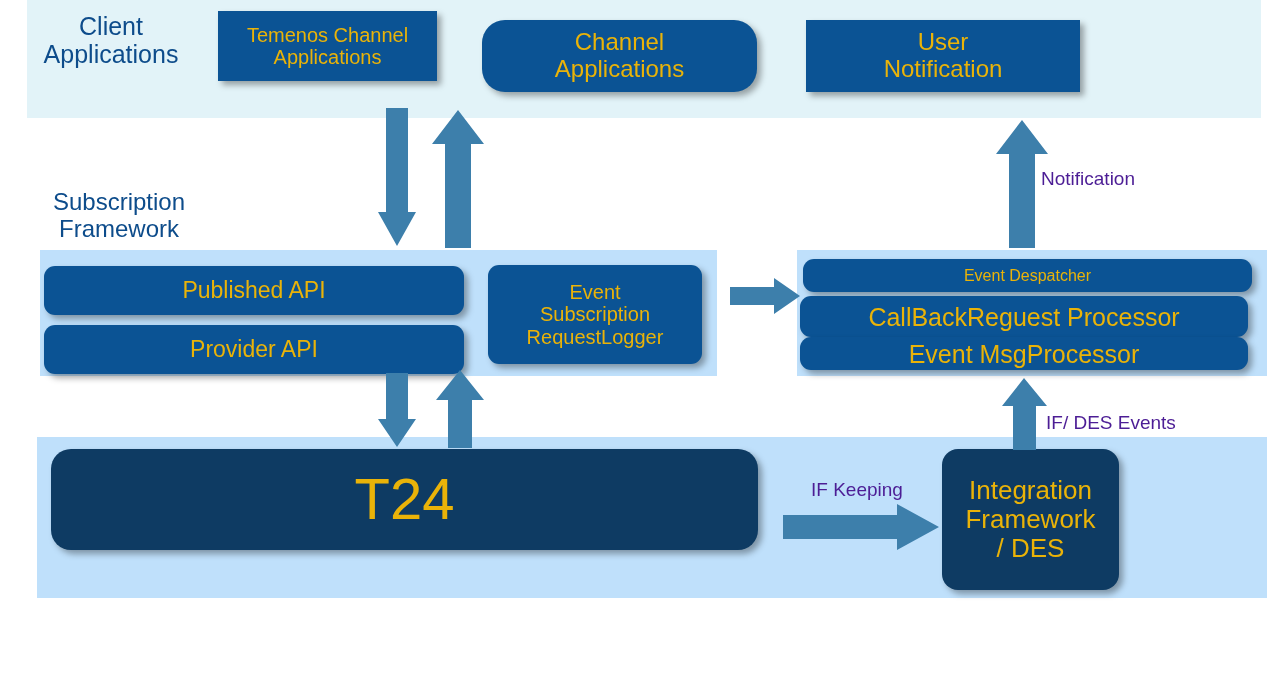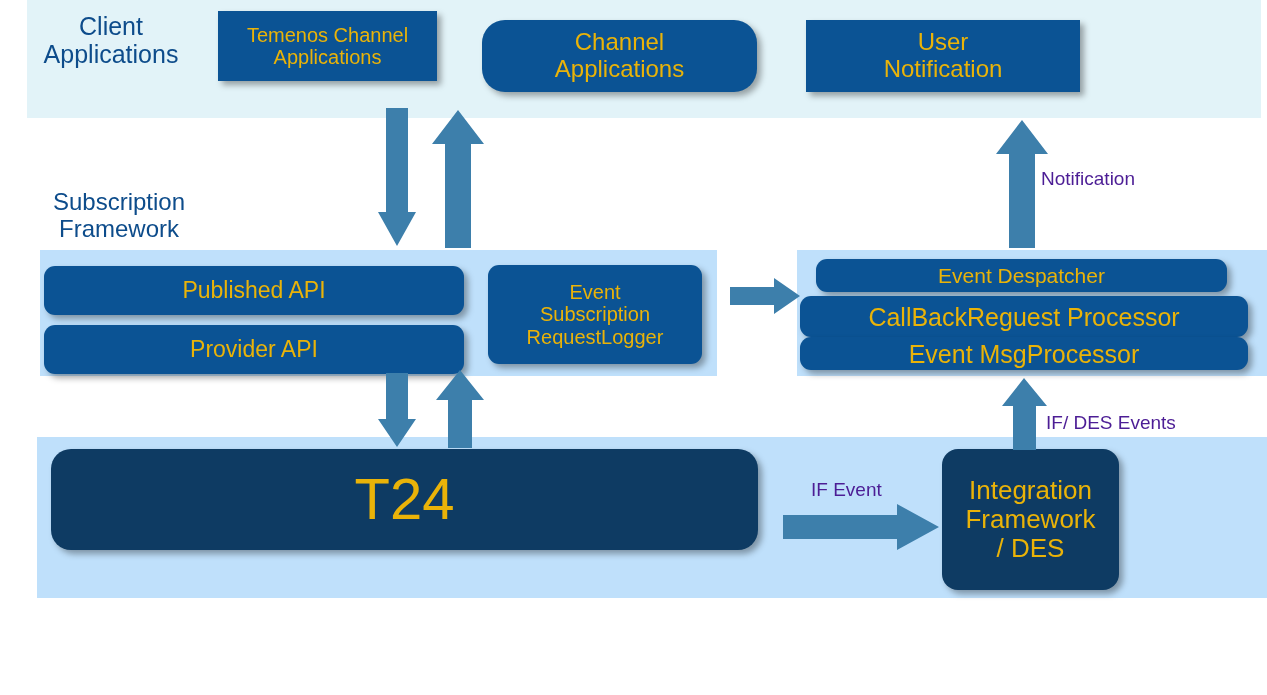--- a/index.html
+++ b/index.html
@@ -99,23 +99,22 @@
   #box-provider-api {
     left: 44px;  top: 325px; width: 420px; height: 49px;
     font-size: 23px;
   }
   #box-event-sub {
     left: 488px; top: 265px; width: 214px; height: 99px;
     font-size: 20px;
   }
 
   #box-despatcher {
-    left: 803px; top: 259px; width: 411px; height: 33px;
-    font-size: 21px;
-    margin-left: 13px;
+    left: 803px; top: 259px; width: 449px; height: 33px;
+    font-size: 16px;
   }
   #box-callback {
     left: 800px; top: 296px; width: 448px; height: 41px;
     font-size: 25px;
   }
   #box-msgprocessor {
     left: 800px; top: 337px; width: 448px; height: 33px;
     font-size: 25px;
   }
 
@@ -238,15 +237,15 @@
   </div>
 
   <div class="arrow" id="arrow-if-events">
     <svg width="156" height="46" viewBox="0 0 156 46">
       <polygon points="0,11 114,11 114,0 156,23 114,46 114,35 0,35" fill="#3d7fab"></polygon>
     </svg>
   </div>
 
   <div class="arrow-label" id="label-notification">Notification</div>
   <div class="arrow-label" id="label-if-des">IF/ DES Events</div>
-  <div class="arrow-label" id="label-if-events">IF Event</div>
+  <div class="arrow-label" id="label-if-events">IF Keeping</div>
 
 </div>
 
 </body></html>

